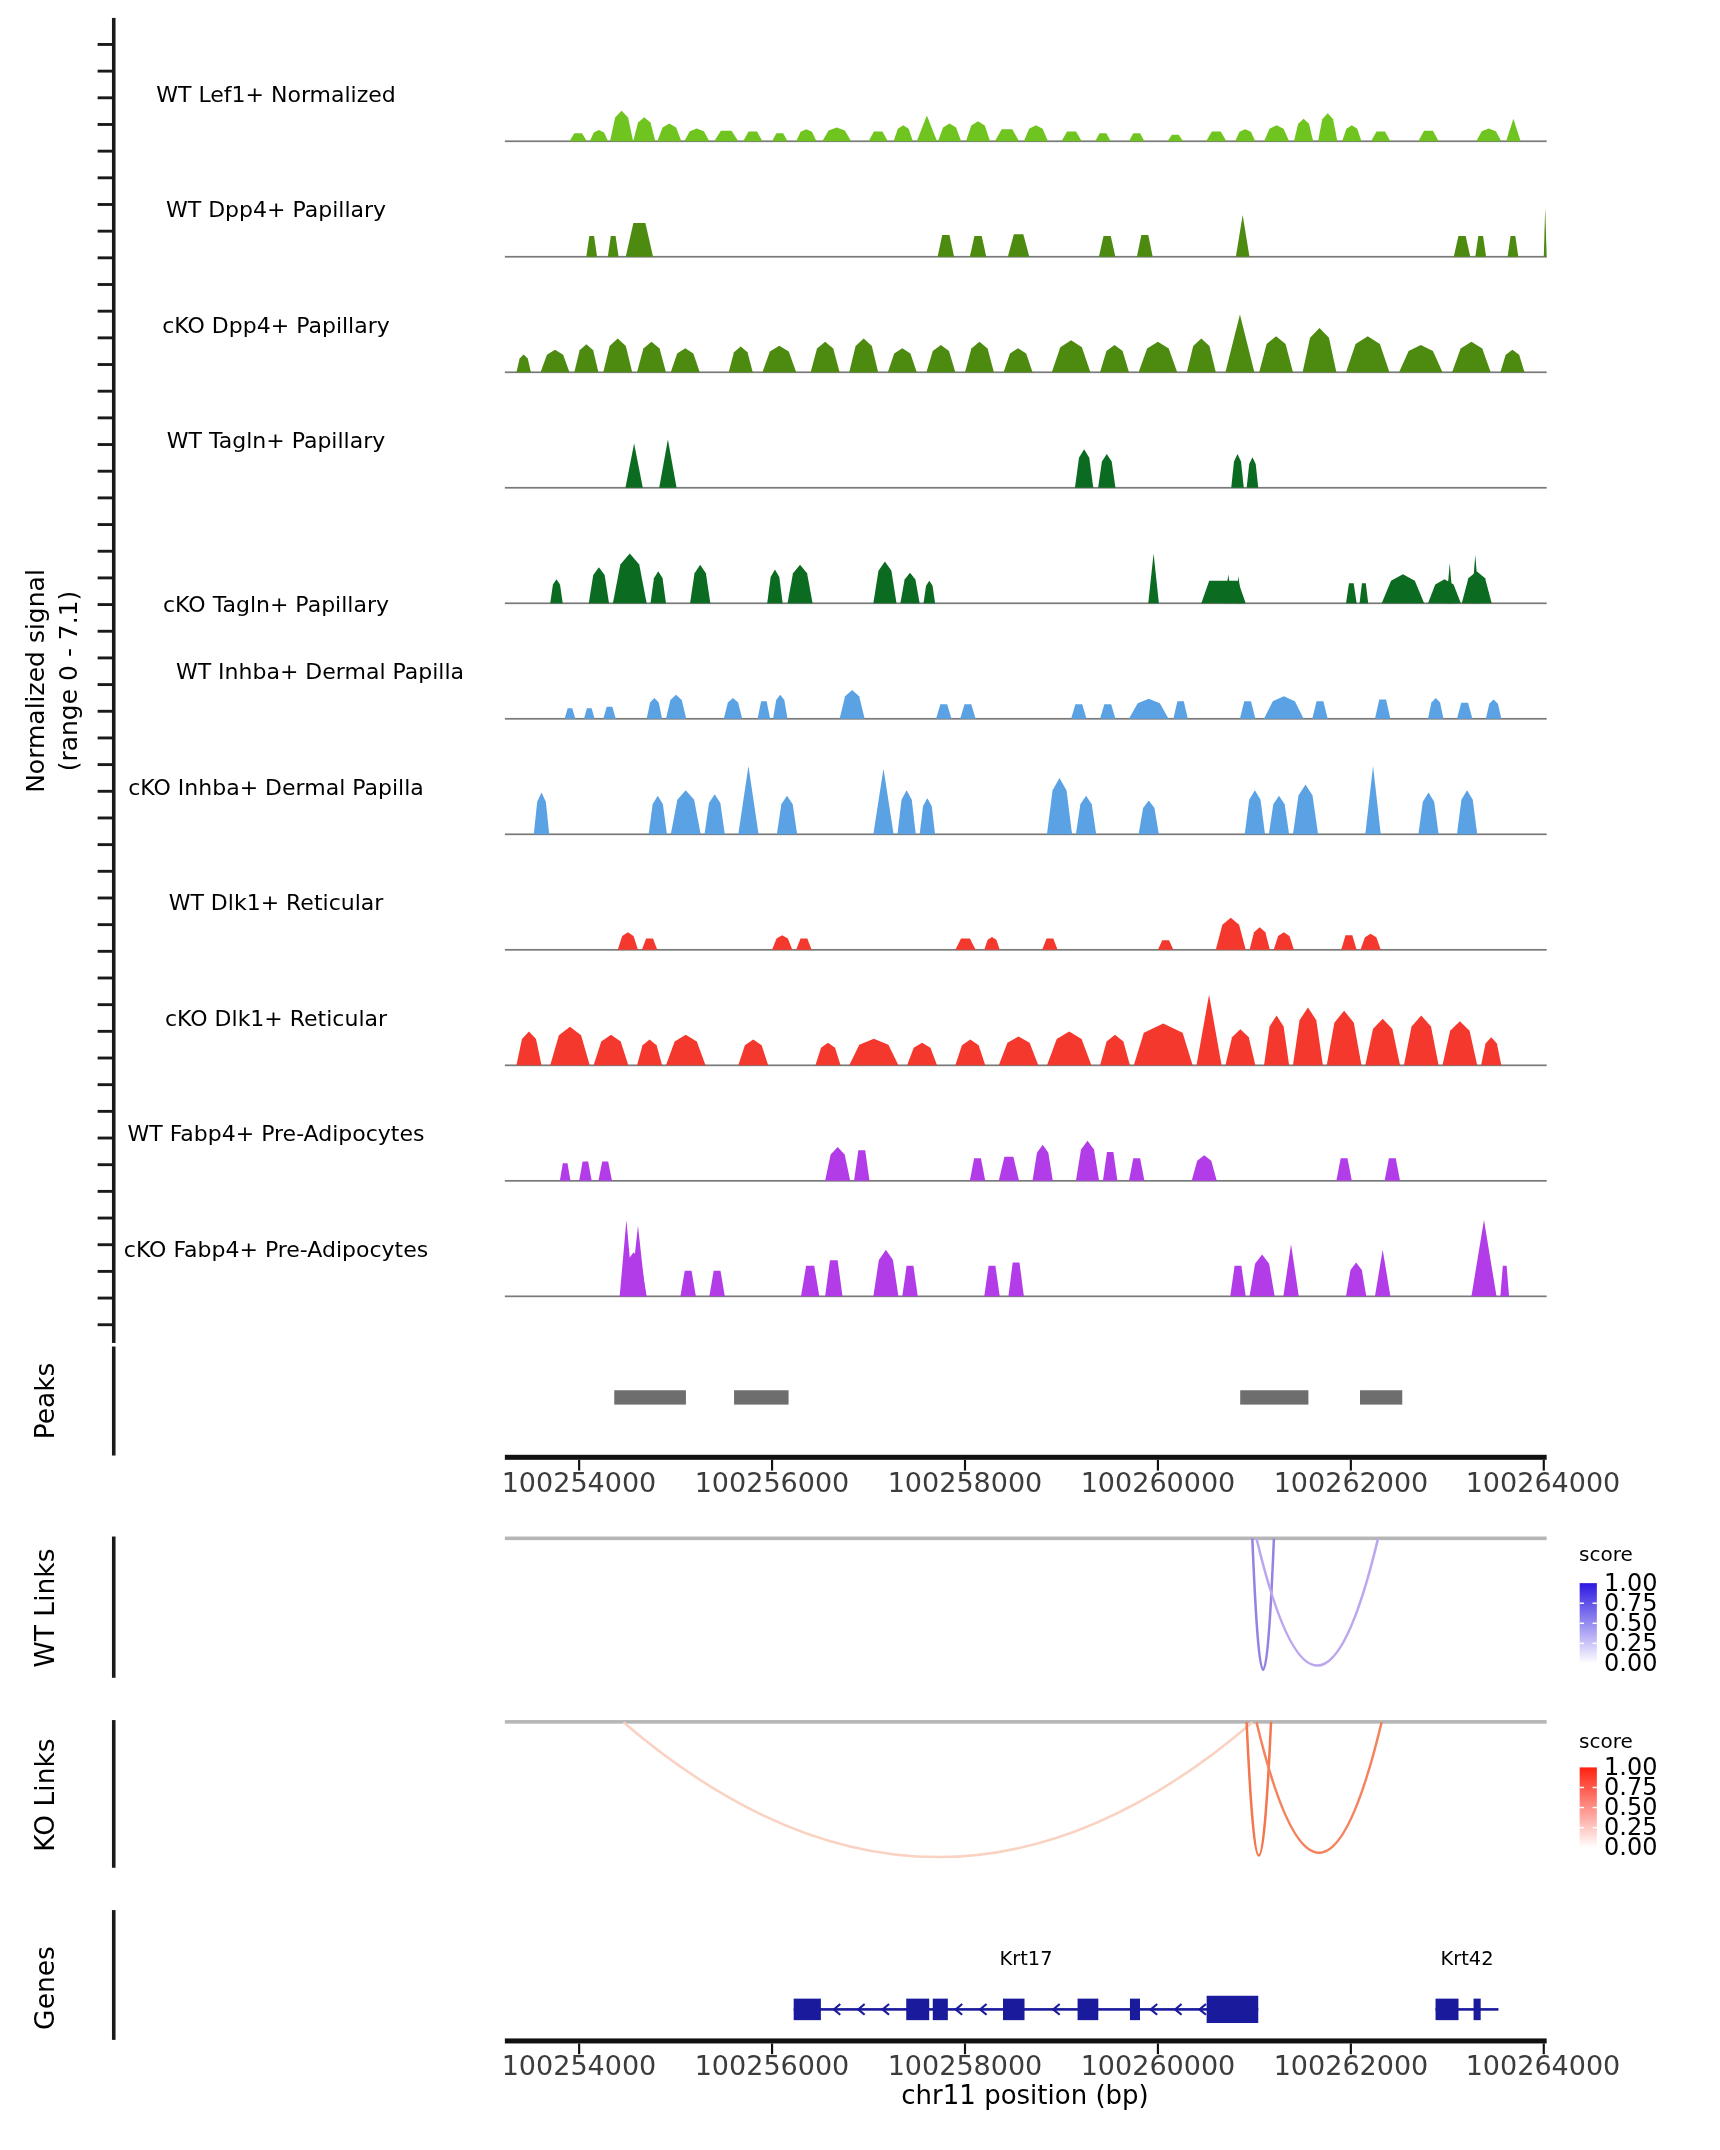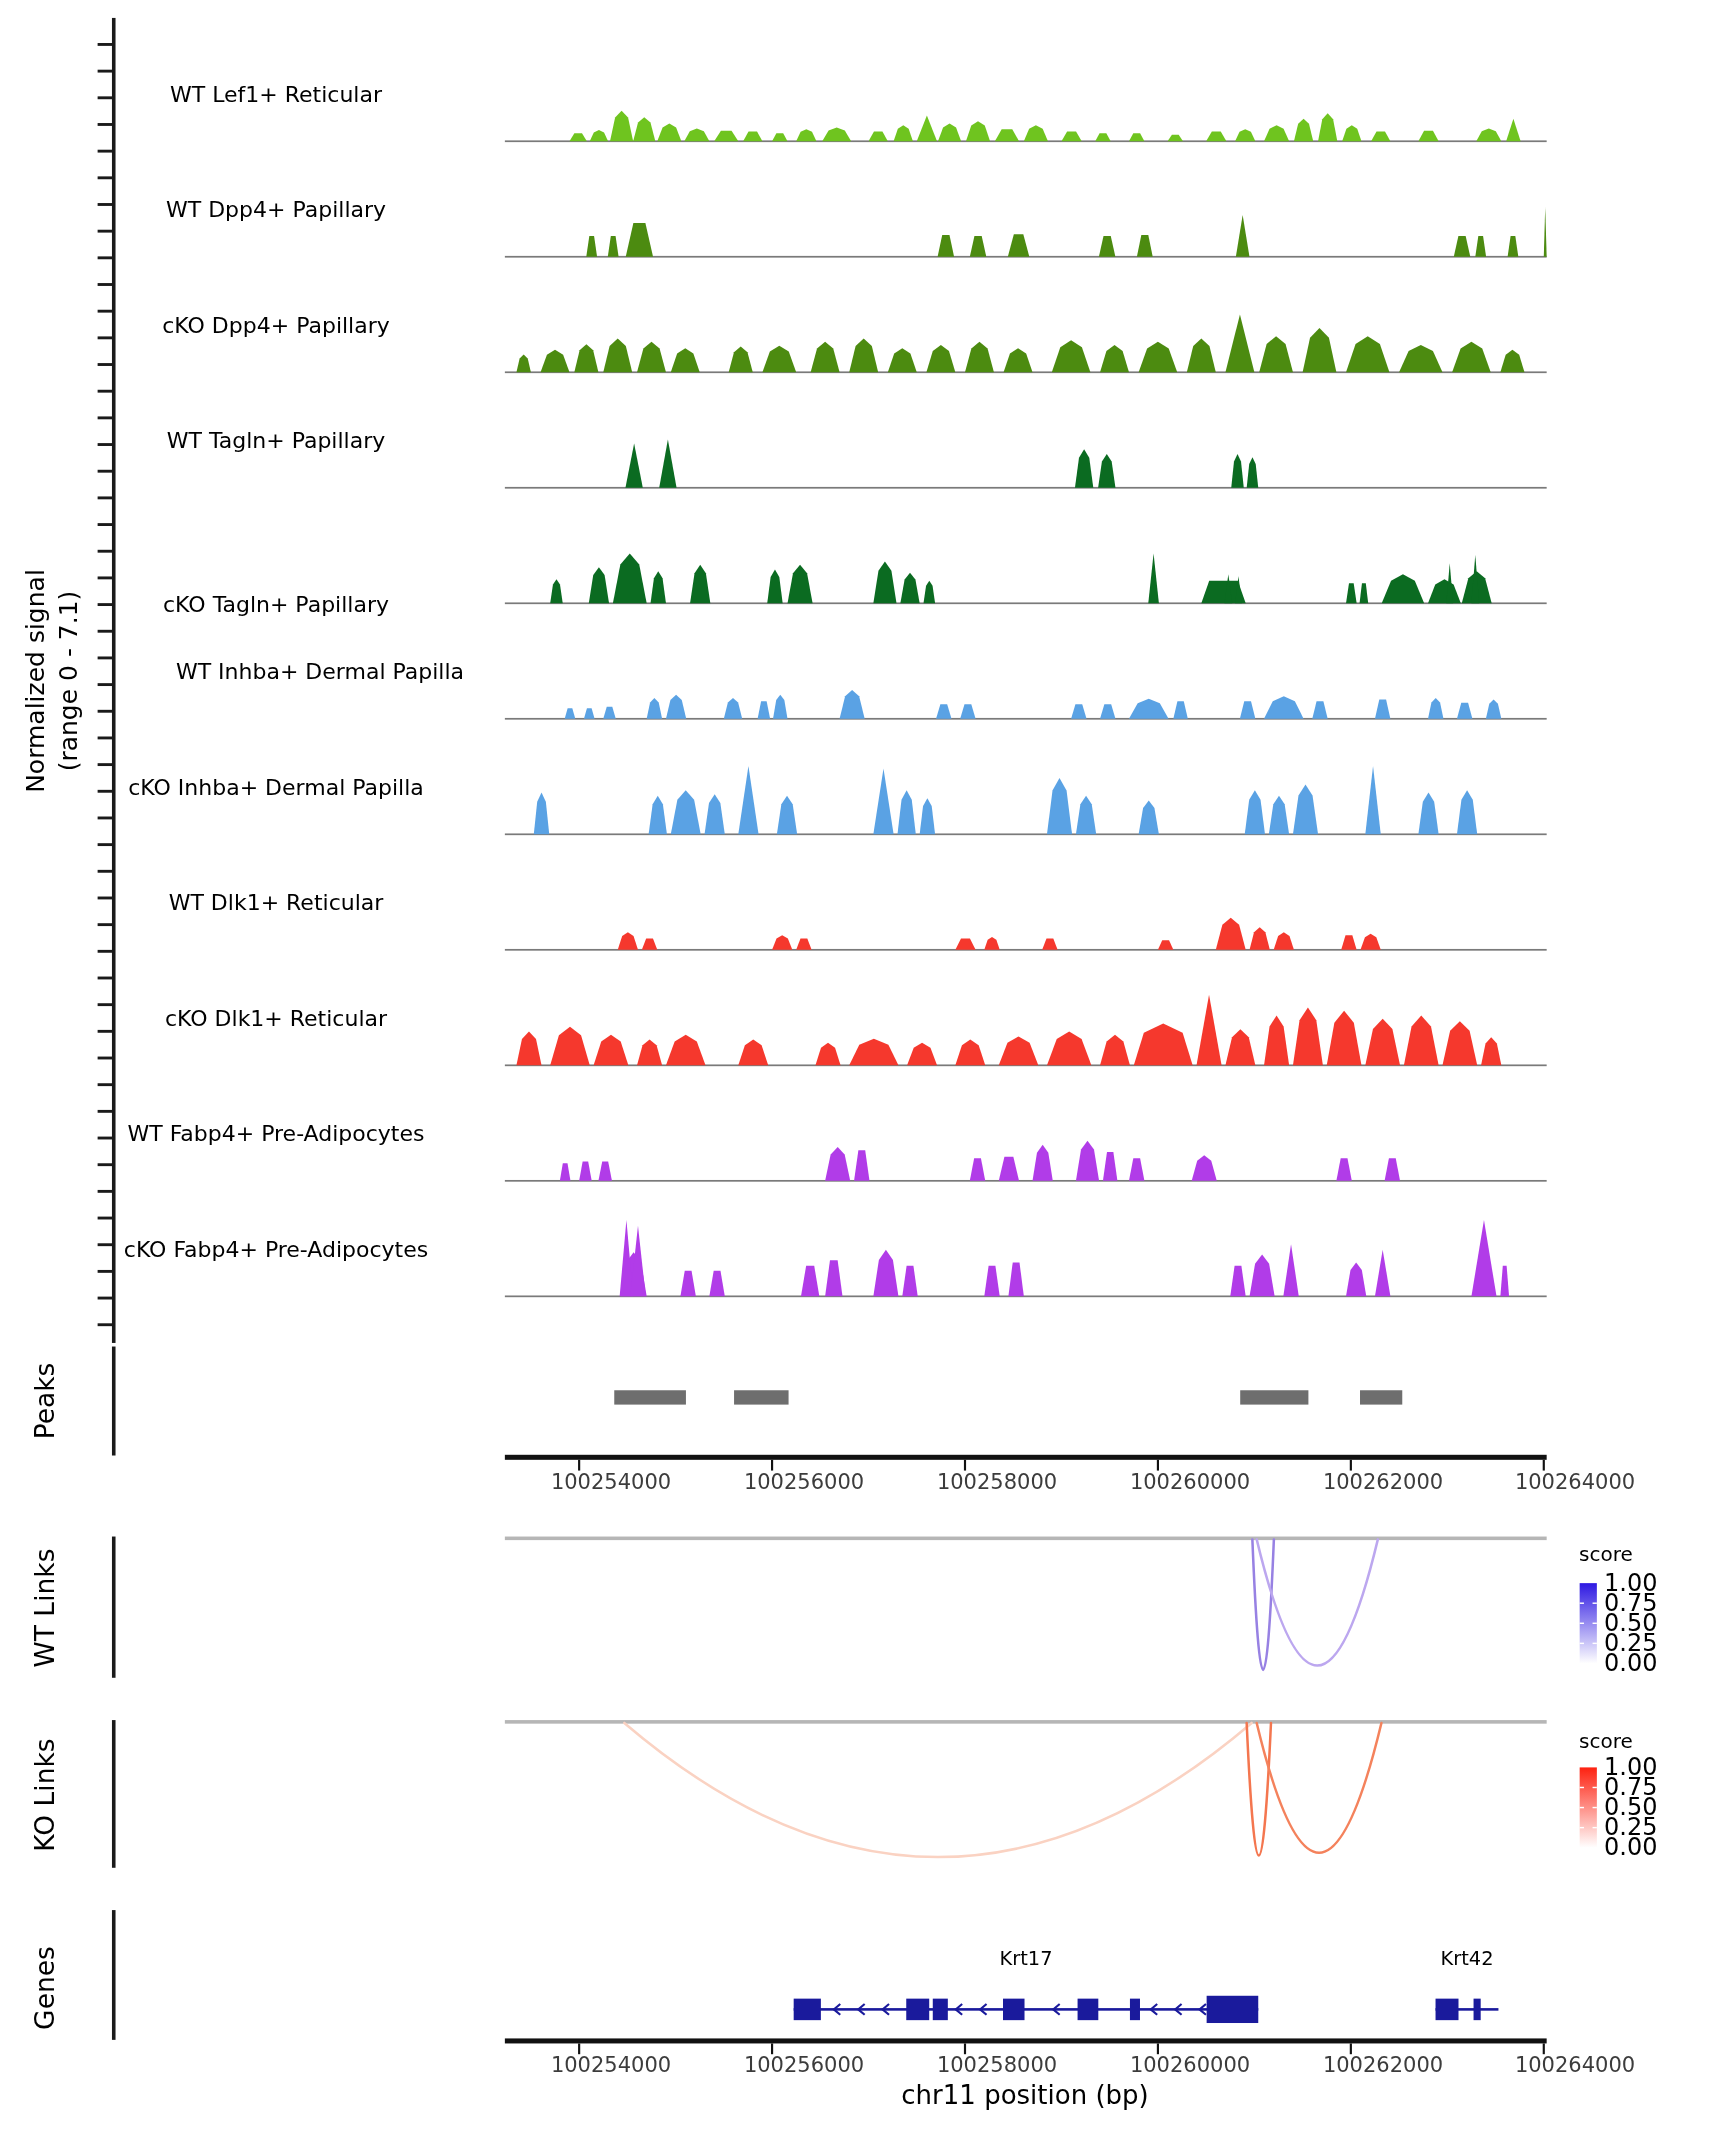--- a/index.html
+++ b/index.html
@@ -4,21 +4,21 @@
 <style>
   html,body{margin:0;padding:0;background:#ffffff;}
   #canvas{position:relative;width:1721px;height:2151px;background:#ffffff;
           font-family:"DejaVu Sans","Liberation Sans",sans-serif;overflow:hidden;}
   #fig{position:absolute;left:0;top:0;}
   #labels{position:absolute;left:0;top:0;width:1721px;height:2151px;pointer-events:none;}
   .lbl{position:absolute;transform:translate(-50%,-50%);white-space:nowrap;color:#000;}
   .rot{transform:translate(-50%,-50%) rotate(-90deg);}
   .track-lbl{font-size:22px;}
   .side-lbl{font-size:26.5px;}
-  .tick{font-size:21px;color:#3c3c3c;margin-left:32px;}
+  .tick{font-size:27px;color:#3c3c3c;}
   .axis-title{font-size:26px;}
   .score-title{font-size:20px;transform:translate(0,-50%);}
   .legend-num{font-size:24px;transform:translate(0,-50%);}
   .gene-lbl{font-size:19.4px;}
   .ylab{position:absolute;left:52px;top:681px;transform:translate(-50%,-50%) rotate(-90deg);
         text-align:center;font-size:25px;line-height:33px;white-space:nowrap;color:#000;}
 </style>
 </head>
 <body>
 <div id="canvas">
@@ -375,21 +375,21 @@
 
   <div class="lbl rot side-lbl" style="left:44px;top:1401px;">Peaks</div>
   <div class="lbl rot side-lbl" style="left:44px;top:1608px;">WT Links</div>
   <div class="lbl rot side-lbl" style="left:44px;top:1795px;">KO Links</div>
   <div class="lbl rot side-lbl" style="left:44px;top:1988px;">Genes</div>
 
   <div class="lbl score-title" style="left:1579px;top:1554px;">score</div>
   <div class="lbl score-title" style="left:1579px;top:1741px;">score</div>
 
   <div class="lbl axis-title" style="left:1025px;top:2095px;">chr11 position (bp)</div>
-<div class="lbl track-lbl" style="left: 276px; top: 94px;">WT Lef1+ Reticular</div>
+<div class="lbl track-lbl" style="left: 276px; top: 94px;">WT Lef1+ Normalized</div>
       <div class="lbl track-lbl" style="left: 276px; top: 209px;">WT Dpp4+ Papillary</div>
       <div class="lbl track-lbl" style="left: 276px; top: 325px;">cKO Dpp4+ Papillary</div>
       <div class="lbl track-lbl" style="left: 276px; top: 440px;">WT Tagln+ Papillary</div>
       <div class="lbl track-lbl" style="left: 276px; top: 556px; margin-top: 48px;">cKO Tagln+ Papillary</div>
       <div class="lbl track-lbl" style="left: 276px; top: 671px; margin-left: 44px;">WT Inhba+ Dermal Papilla</div>
       <div class="lbl track-lbl" style="left: 276px; top: 787px; text-align: center;">cKO Inhba+ Dermal Papilla</div>
       <div class="lbl track-lbl" style="left: 276px; top: 902px;">WT Dlk1+ Reticular</div>
       <div class="lbl track-lbl" style="left: 276px; top: 1018px;">cKO Dlk1+ Reticular</div>
       <div class="lbl track-lbl" style="left: 276px; top: 1133px;">WT Fabp4+ Pre-Adipocytes</div>
       <div class="lbl track-lbl" style="left: 276px; top: 1249px;">cKO Fabp4+ Pre-Adipocytes</div>

